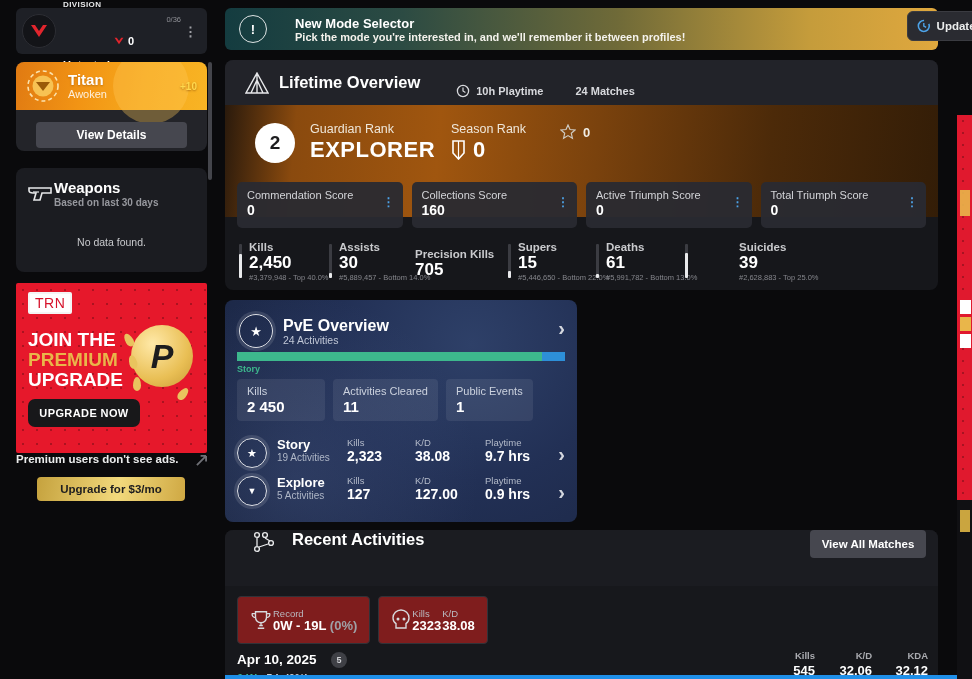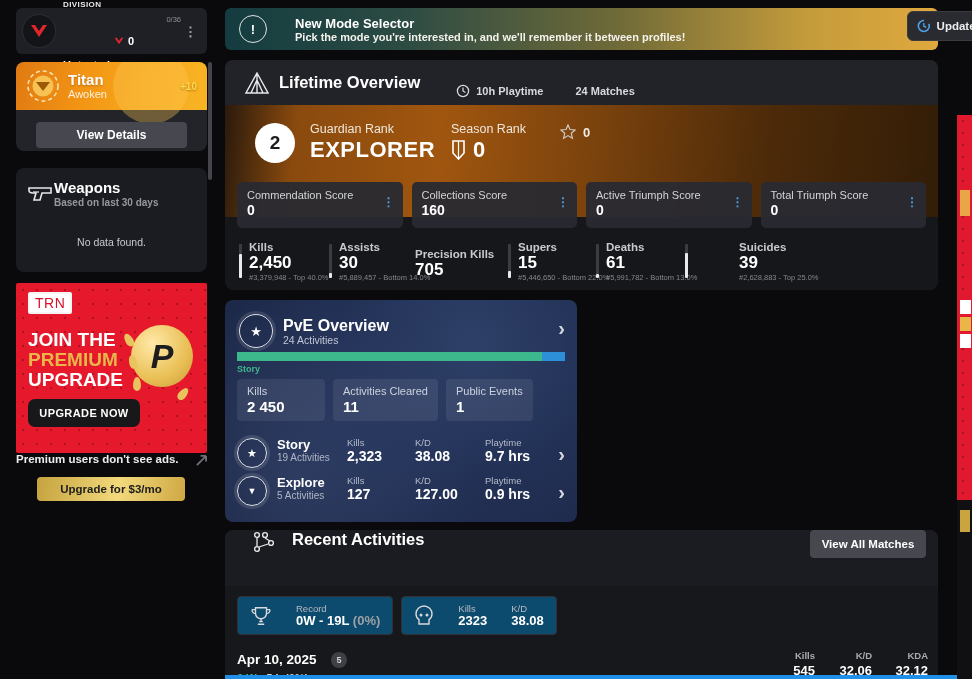--- a/index.html
+++ b/index.html
@@ -123,21 +123,21 @@
   .mode-col .lbl { font-size:9.5px; color:#b4bbca; }
   .mode-col .val { font-size:14px; font-weight:800; color:#fff; }
   .mode-chev { position:absolute; right:12px; top:8px; }
 
   
   .recent { left:225px; top:530px; width:713px; height:149px; background:#17181c; border-radius:8px 8px 0 0; overflow:hidden; }
   .rc-header { height:56px; background:#1b1c21; display:flex; padding:0 12px 0 27px; gap:16px; }
   .rc-title { font-size:16.5px; font-weight:bold; color:#fff; }
   .view-all { margin-left:auto; width:116px; height:28px; background:#46474f; border:none; border-radius:4px; color:#fff; font-size:11.5px; font-weight:bold; font-family:inherit; cursor:pointer; }
   .chips { position:absolute; left:12px; top:66px; display:flex; gap:8px; }
-  .chip { background:#0c4a6e; border:1px solid #313238; border-radius:4px; height:39px; display:flex; align-items:center; gap:24px; padding:0 12px; }
+  .chip { background:#7f1d1d; border:1px solid #313238; border-radius:4px; height:48px; display:flex; align-items:center; gap:1px; padding:0 12px; }
   .chip .lbl { font-size:9.5px; color:#b9bac0; line-height:11px; }
   .chip .val { font-size:13px; font-weight:800; color:#fff; line-height:14px; }
   .chip .dim { color:#9fa0a6; font-weight:bold; }
   .day-row { position:absolute; left:12px; top:120px; width:689px; }
   .day-date { font-size:13.5px; font-weight:800; color:#fff; display:inline-block; }
   .day-count { display:inline-flex; align-items:center; justify-content:center; width:16px; height:16px; border-radius:50%; background:#3f4046; color:#cfd0d4; font-size:9px; font-weight:bold; margin-left:10px; vertical-align:1px; }
   .day-record { position:absolute; left:0; top:22px; font-size:11px; font-weight:bold; color:#cfd0d4; }
   .day-record .w { color:#3db88d; }
   .day-col { position:absolute; top:0; width:50px; text-align:right; }
   .day-col .lbl { font-size:9.5px; font-weight:bold; color:#aaabb0; }

